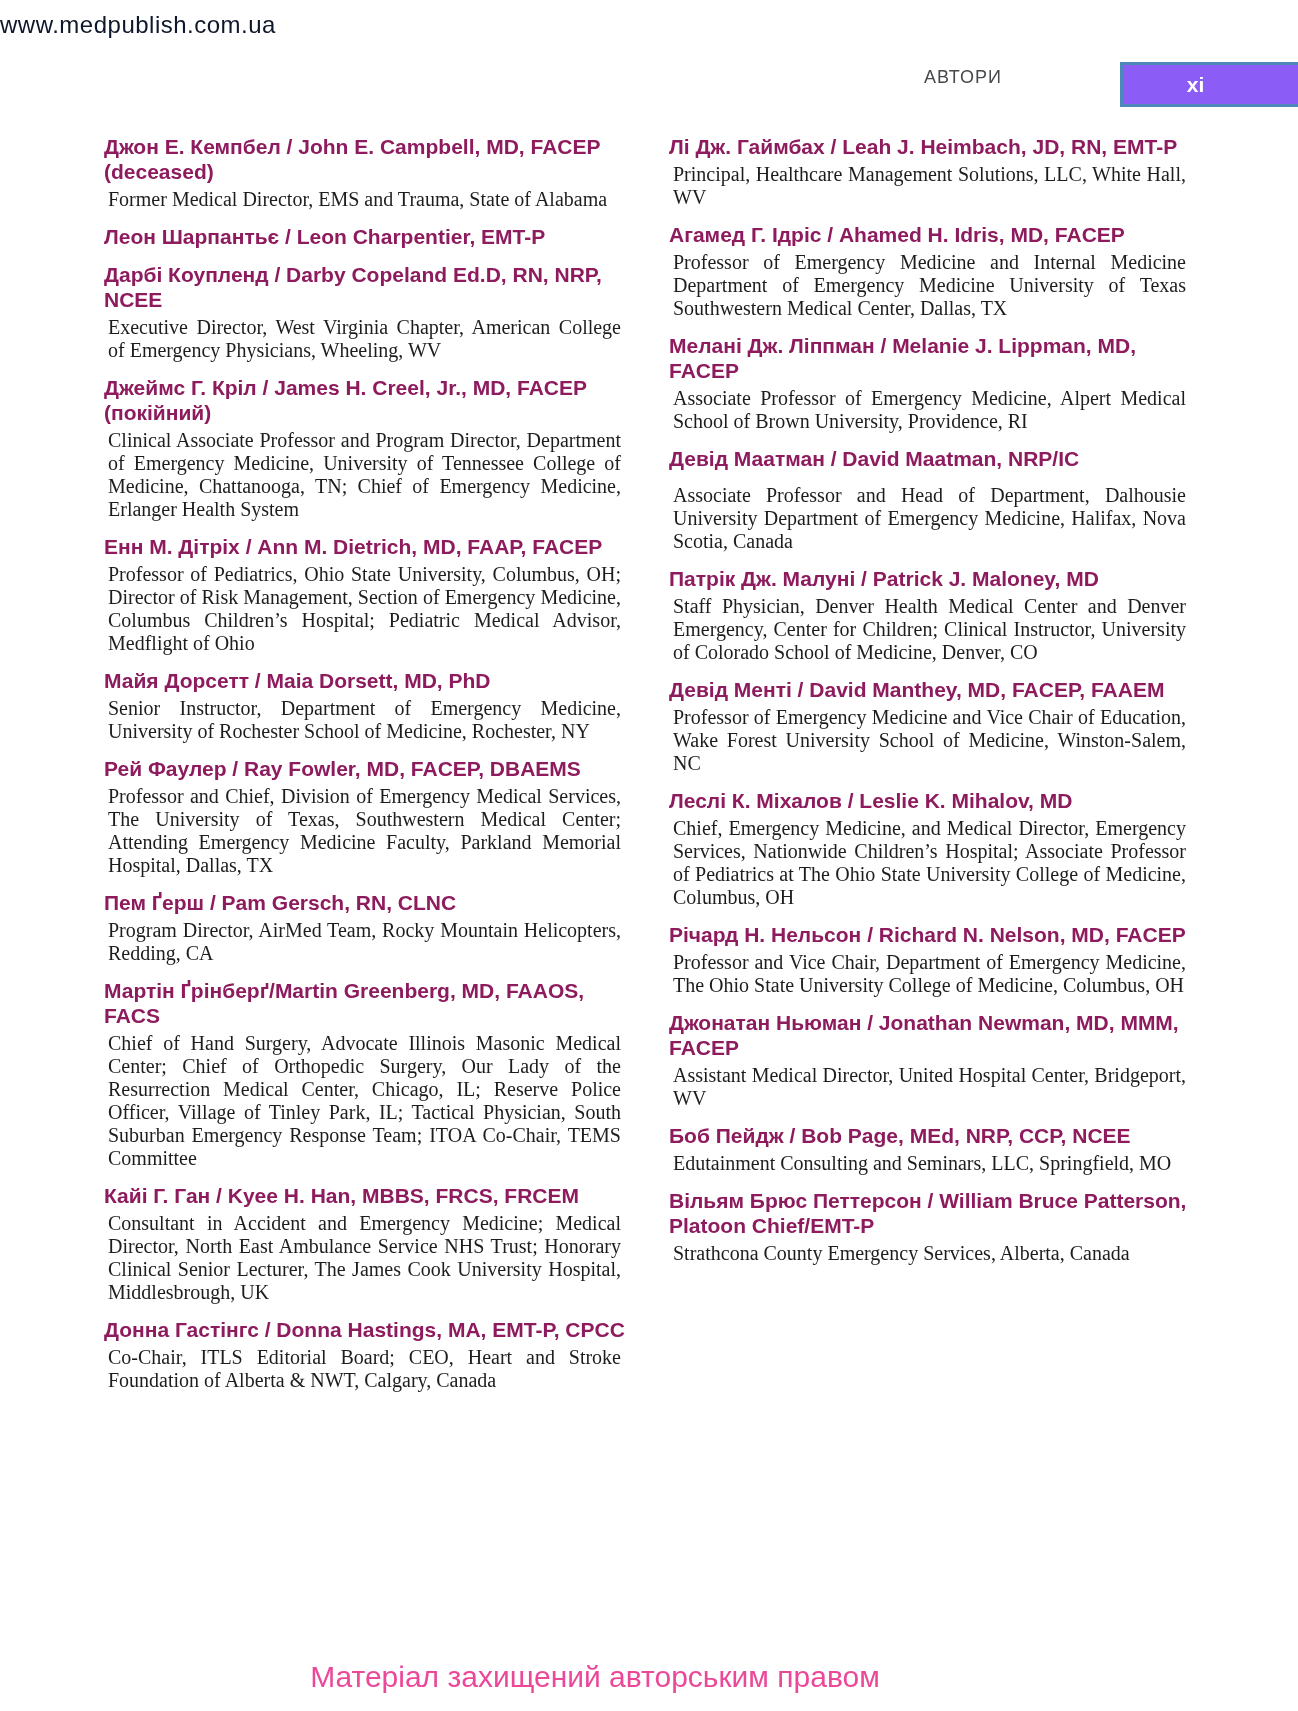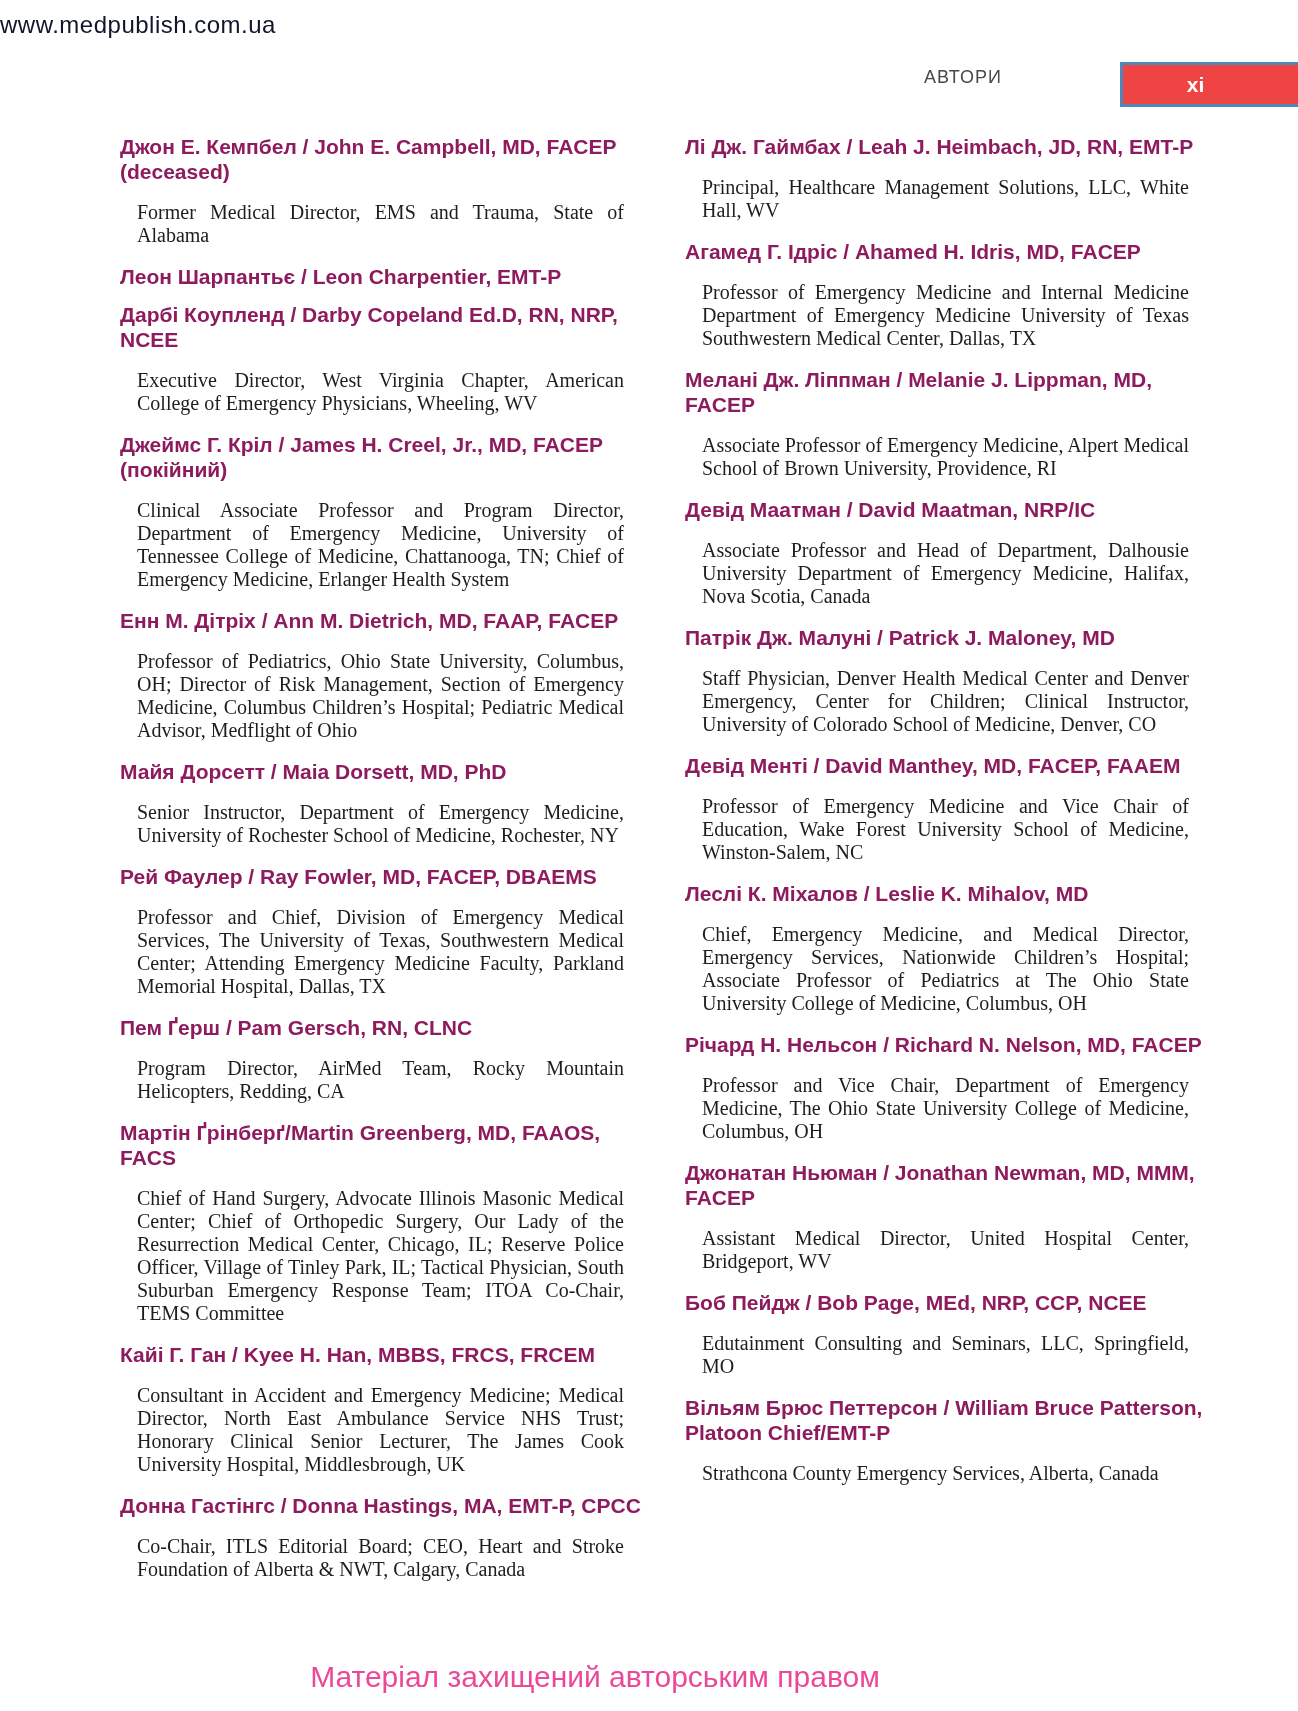--- a/index.html
+++ b/index.html
@@ -30,54 +30,54 @@
     color: #47494d;
     letter-spacing: 1px;
   }
   .page-badge {
     position: absolute;
     top: 62px;
     left: 1120px;
     width: 178px;
     height: 45px;
     box-sizing: border-box;
-    background: #ef4444;
+    background: #8b5cf6;
     border: 3px solid #4e87ba;
     border-right: none;
     display: flex;
     align-items: center;
     justify-content: center;
     padding-right: 30px;
   }
   .page-badge span {
     color: #ffffff;
     font-weight: bold;
     font-size: 21px;
     font-family: "Liberation Sans", sans-serif;
   }
   .content {
     position: absolute;
     top: 134px;
-    left: 120px;
+    left: 104px;
     width: 1086px;
     display: flex;
     gap: 44px;
   }
   .col { width: 527px; }
   .entry { margin: 0 0 13px 0; }
   .entry h3 {
     margin: 0 0 1px 0;
     font-family: "Liberation Sans", sans-serif;
     font-weight: bold;
     font-size: 21px;
     line-height: 25px;
     color: #8d1b5d;
   }
   .entry p {
-    margin: 17px;
+    margin: 4px;
     font-family: "Liberation Serif", serif;
     font-size: 20px;
     line-height: 23px;
     color: #1d1d1d;
     text-align: justify;
   }
   .wm-bottom {
     position: absolute;
     top: 1660px; left: 0;
     width: 1190px;

